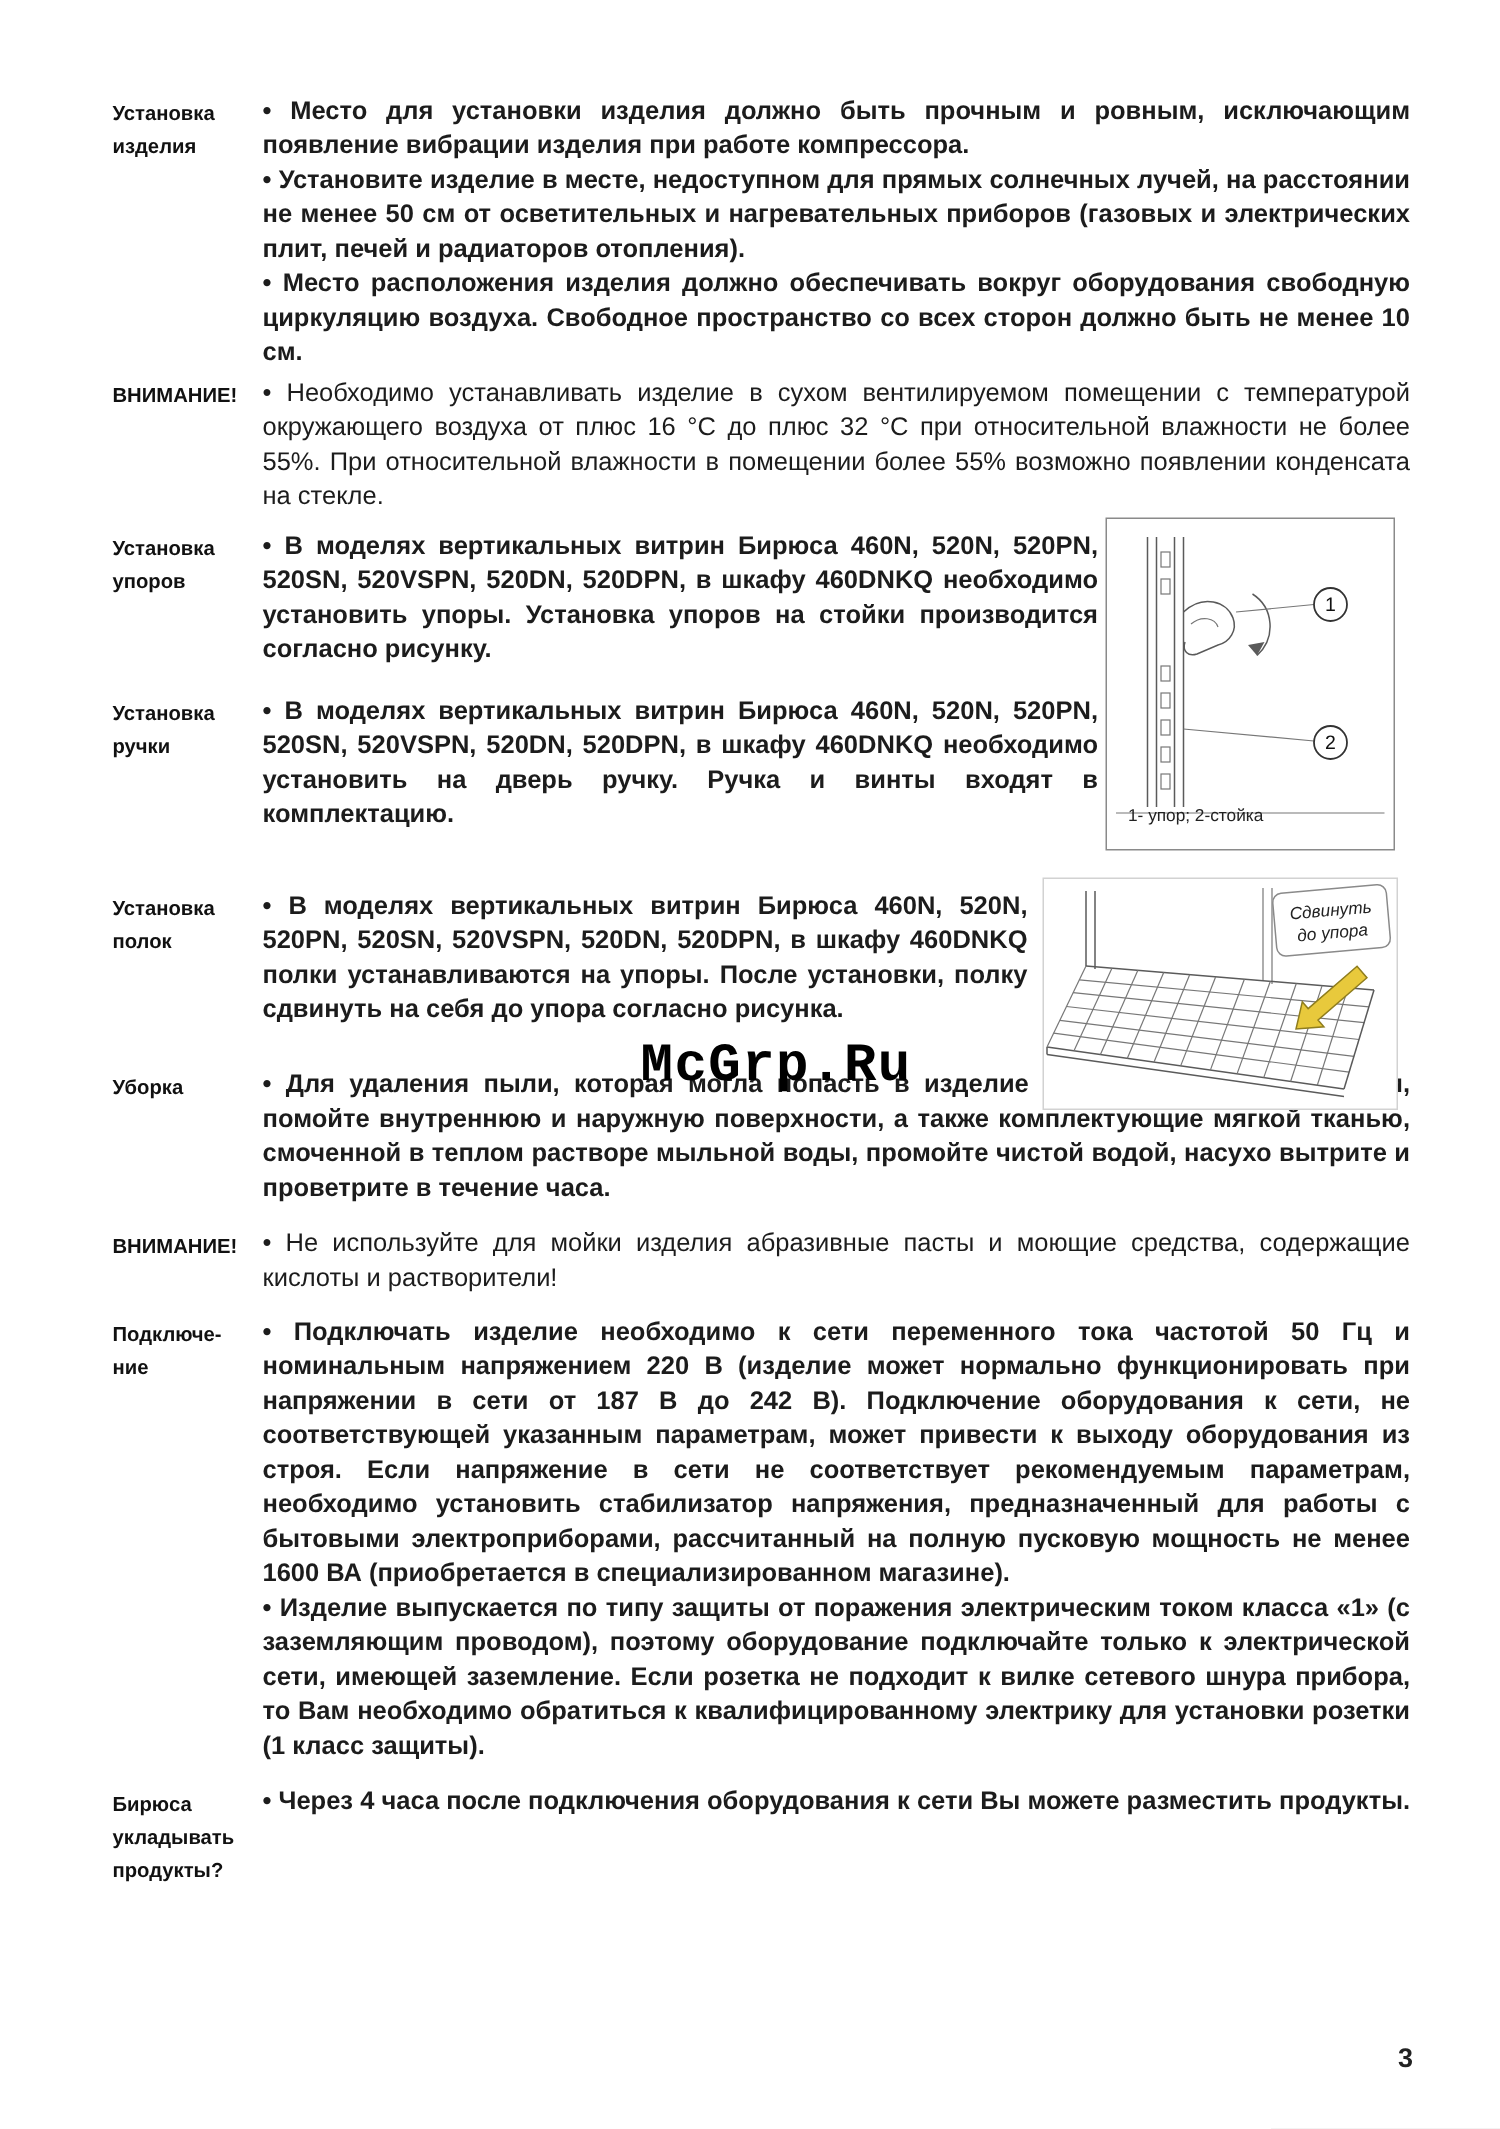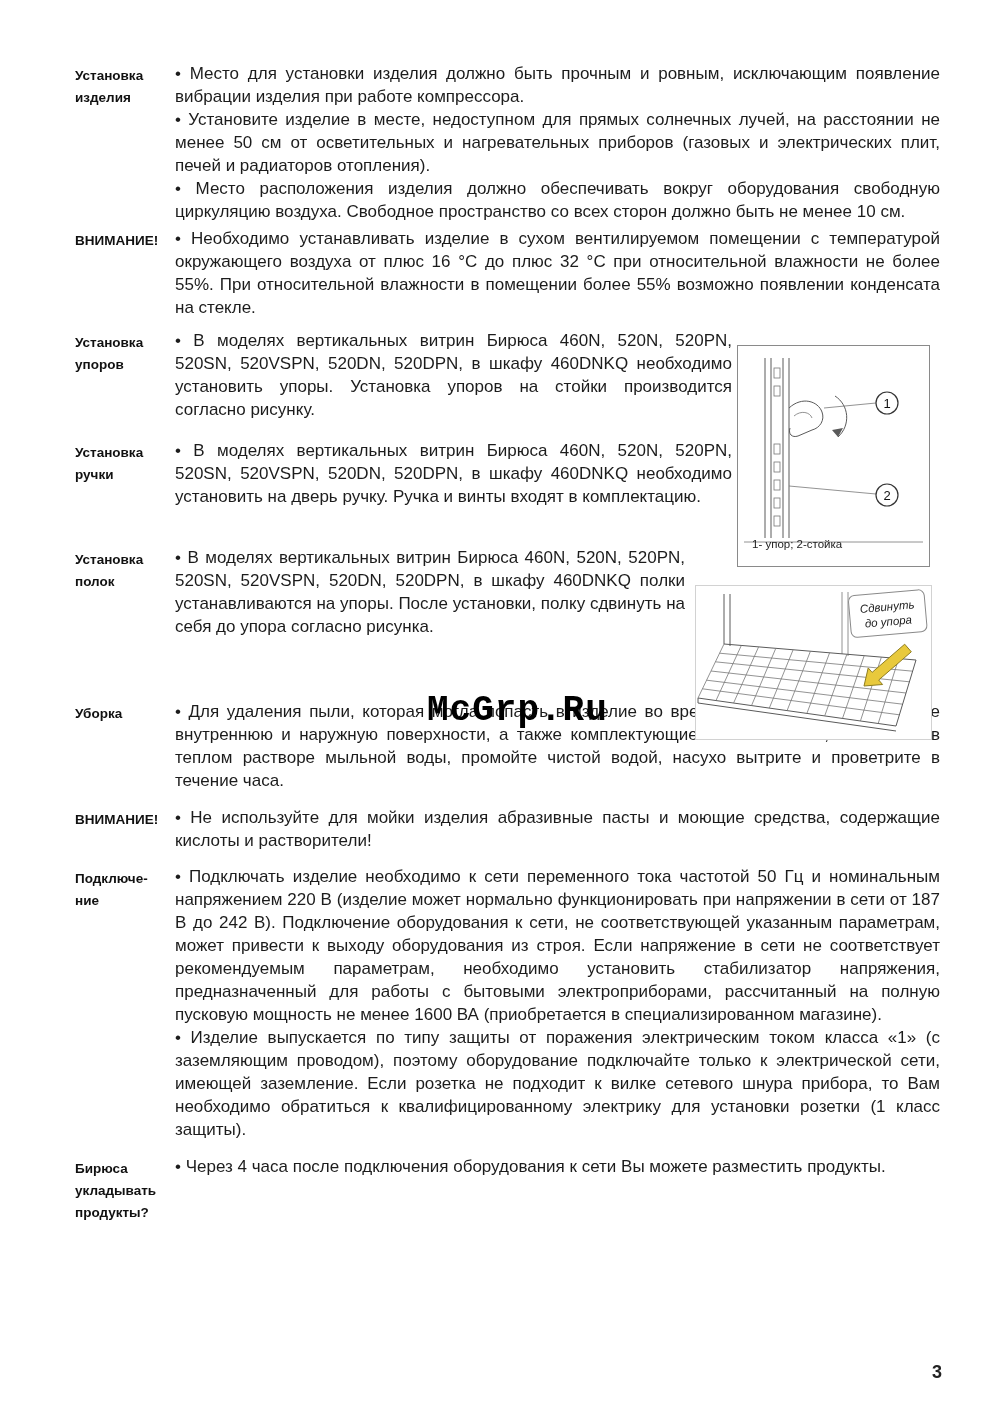--- a/index.html
+++ b/index.html
@@ -7,21 +7,21 @@
     position:relative;width:1000px;height:1419px;margin:0 auto;background:#ffffff;
     color:#1c1c1c;font-family:"Liberation Sans","DejaVu Sans",sans-serif;
     padding:62px 60px 0 75px;box-sizing:border-box;overflow:hidden;
   }
   .sec{display:flex;align-items:flex-start;}
   .lbl{
     flex:0 0 100px;width:100px;font-size:13.5px;font-weight:700;line-height:1.62;
     white-space:pre-line;padding-top:3px;color:#111;
   }
   .body{flex:1 1 auto;font-size:17px;line-height:23px;text-align:justify;}
-  .body p{margin:0;}
+  .body p{margin:0;font-weight:bold;}
   .bold-body .body p{font-weight:400;}
 
   
   .fig{position:absolute;background:#fff;}
   .fig-stops{left:737px;top:345px;width:193px;height:222px;border:1px solid #8a8a8a;box-sizing:border-box;}
   .fig-stops svg{display:block;}
   .fig-cap{position:absolute;left:14px;bottom:16px;font-size:11.5px;color:#222;white-space:nowrap;}
   .fig-shelf{left:695px;top:585px;width:237px;height:155px;border:1px solid #d2d2d2;box-sizing:border-box;}
   .line{stroke:#5a5a5a;stroke-width:1;fill:none;}
   .thin{stroke:#777;stroke-width:0.8;fill:none;}
@@ -77,21 +77,21 @@
   </section>
 
   <section class="sec" style="margin-top:38px">
     <div class="lbl">Установка
 полок</div>
     <div class="body" style="margin-right:255px">
       <p>• В моделях вертикальных витрин Бирюса 460N, 520N, 520PN, 520SN, 520VSPN, 520DN, 520DPN, в шкафу 460DNKQ полки устанавливаются на упоры. После установки, полку сдвинуть на себя до упора согласно рисунка.</p>
     </div>
   </section>
 
-  <section class="sec" style="margin-top:62px">
+  <section class="sec" style="margin-top:27px">
     <div class="lbl">Уборка</div>
     <div class="body">
       <p>• Для удаления пыли, которая могла попасть в изделие во время транспортировки, помойте внутреннюю и наружную поверхности, а также  комплектующие мягкой тканью, смоченной в теплом растворе мыльной воды, промойте чистой водой, насухо вытрите и проветрите в течение часа.</p>
     </div>
   </section>
 
   <section class="sec bold-body" style="margin-top:14px">
     <div class="lbl">ВНИМАНИЕ!</div>
     <div class="body">
       <p>• Не используйте для мойки изделия абразивные пасты и моющие средства, содержащие кислоты и растворители!</p>

